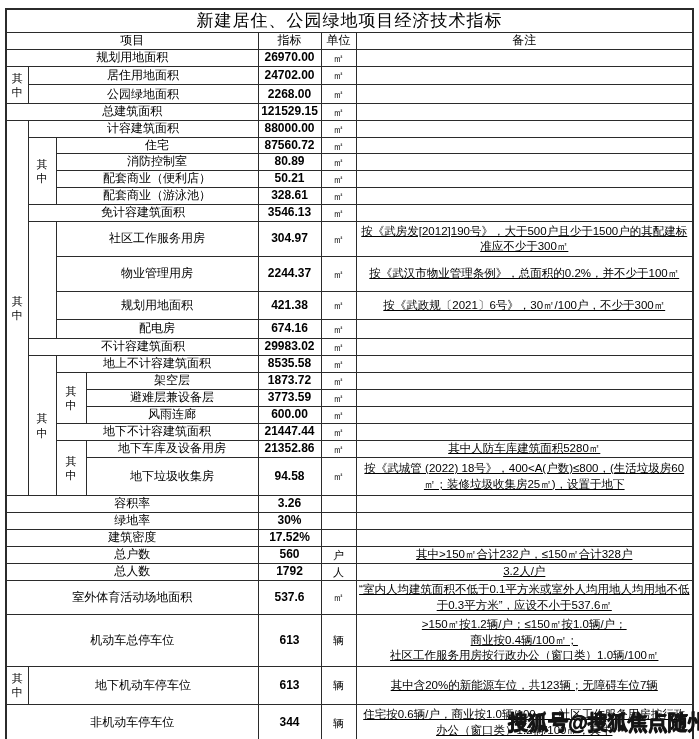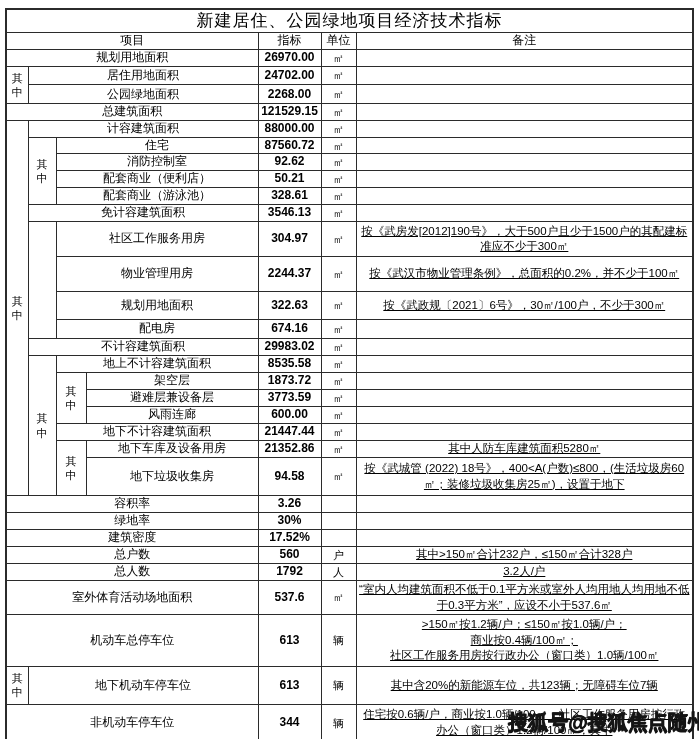--- a/index.html
+++ b/index.html
@@ -95,21 +95,21 @@
 
   <tr style="height:16px">
     <td rowspan="4" class="zhong">其中</td>
     <td colspan="2">住宅</td>
     <td class="val">87560.72</td>
     <td class="unit">㎡</td>
     <td class="remark"></td>
   </tr>
   <tr style="height:16px">
     <td colspan="2">消防控制室</td>
-    <td class="val">92.62</td>
+    <td class="val">80.89</td>
     <td class="unit">㎡</td>
     <td class="remark"></td>
   </tr>
   <tr style="height:17px">
     <td colspan="2">配套商业（便利店）</td>
     <td class="val">50.21</td>
     <td class="unit">㎡</td>
     <td class="remark"></td>
   </tr>
   <tr style="height:17px">
@@ -134,21 +134,21 @@
     <td class="remark">按《武房发[2012]190号》，大于500户且少于1500户的其配建标准应不少于300㎡</td>
   </tr>
   <tr style="height:35px">
     <td colspan="2">物业管理用房</td>
     <td class="val">2244.37</td>
     <td class="unit">㎡</td>
     <td class="remark">按《武汉市物业管理条例》，总面积的0.2%，并不少于100㎡</td>
   </tr>
   <tr style="height:28px">
     <td colspan="2">规划用地面积</td>
-    <td class="val">322.63</td>
+    <td class="val">421.38</td>
     <td class="unit">㎡</td>
     <td class="remark">按《武政规〔2021〕6号》，30㎡/100户，不少于300㎡</td>
   </tr>
   <tr style="height:19px">
     <td colspan="2">配电房</td>
     <td class="val">674.16</td>
     <td class="unit">㎡</td>
     <td class="remark"></td>
   </tr>
 

